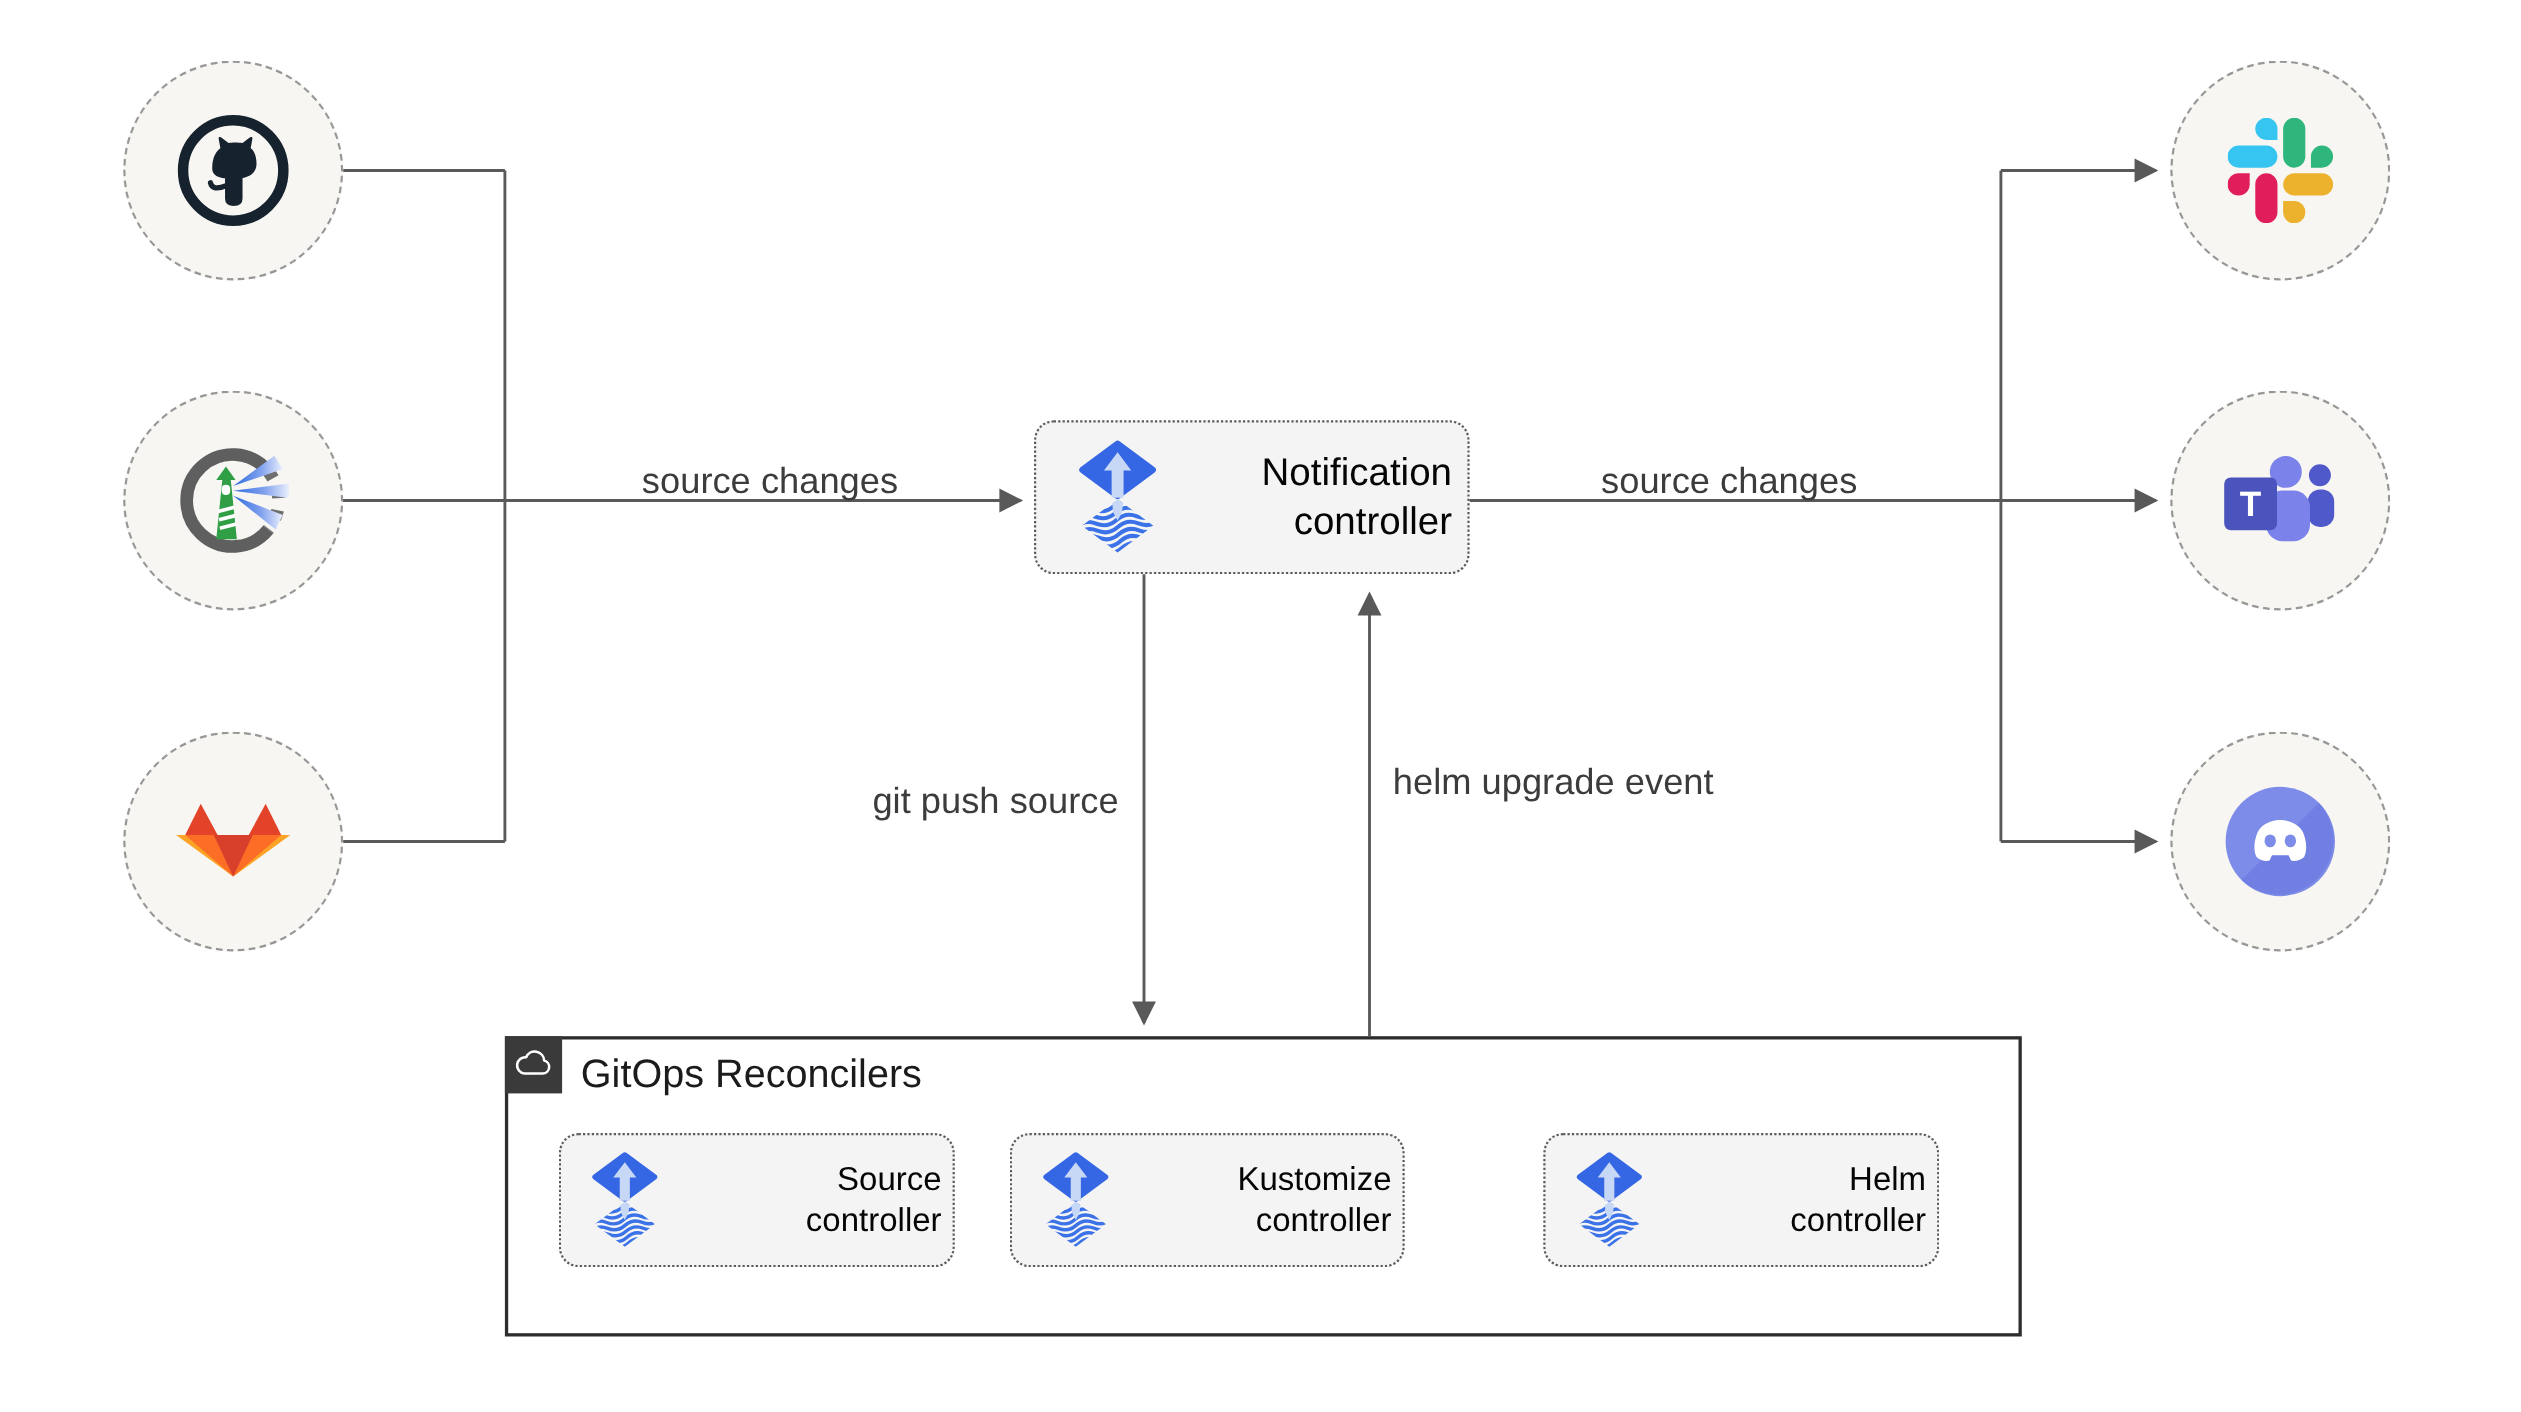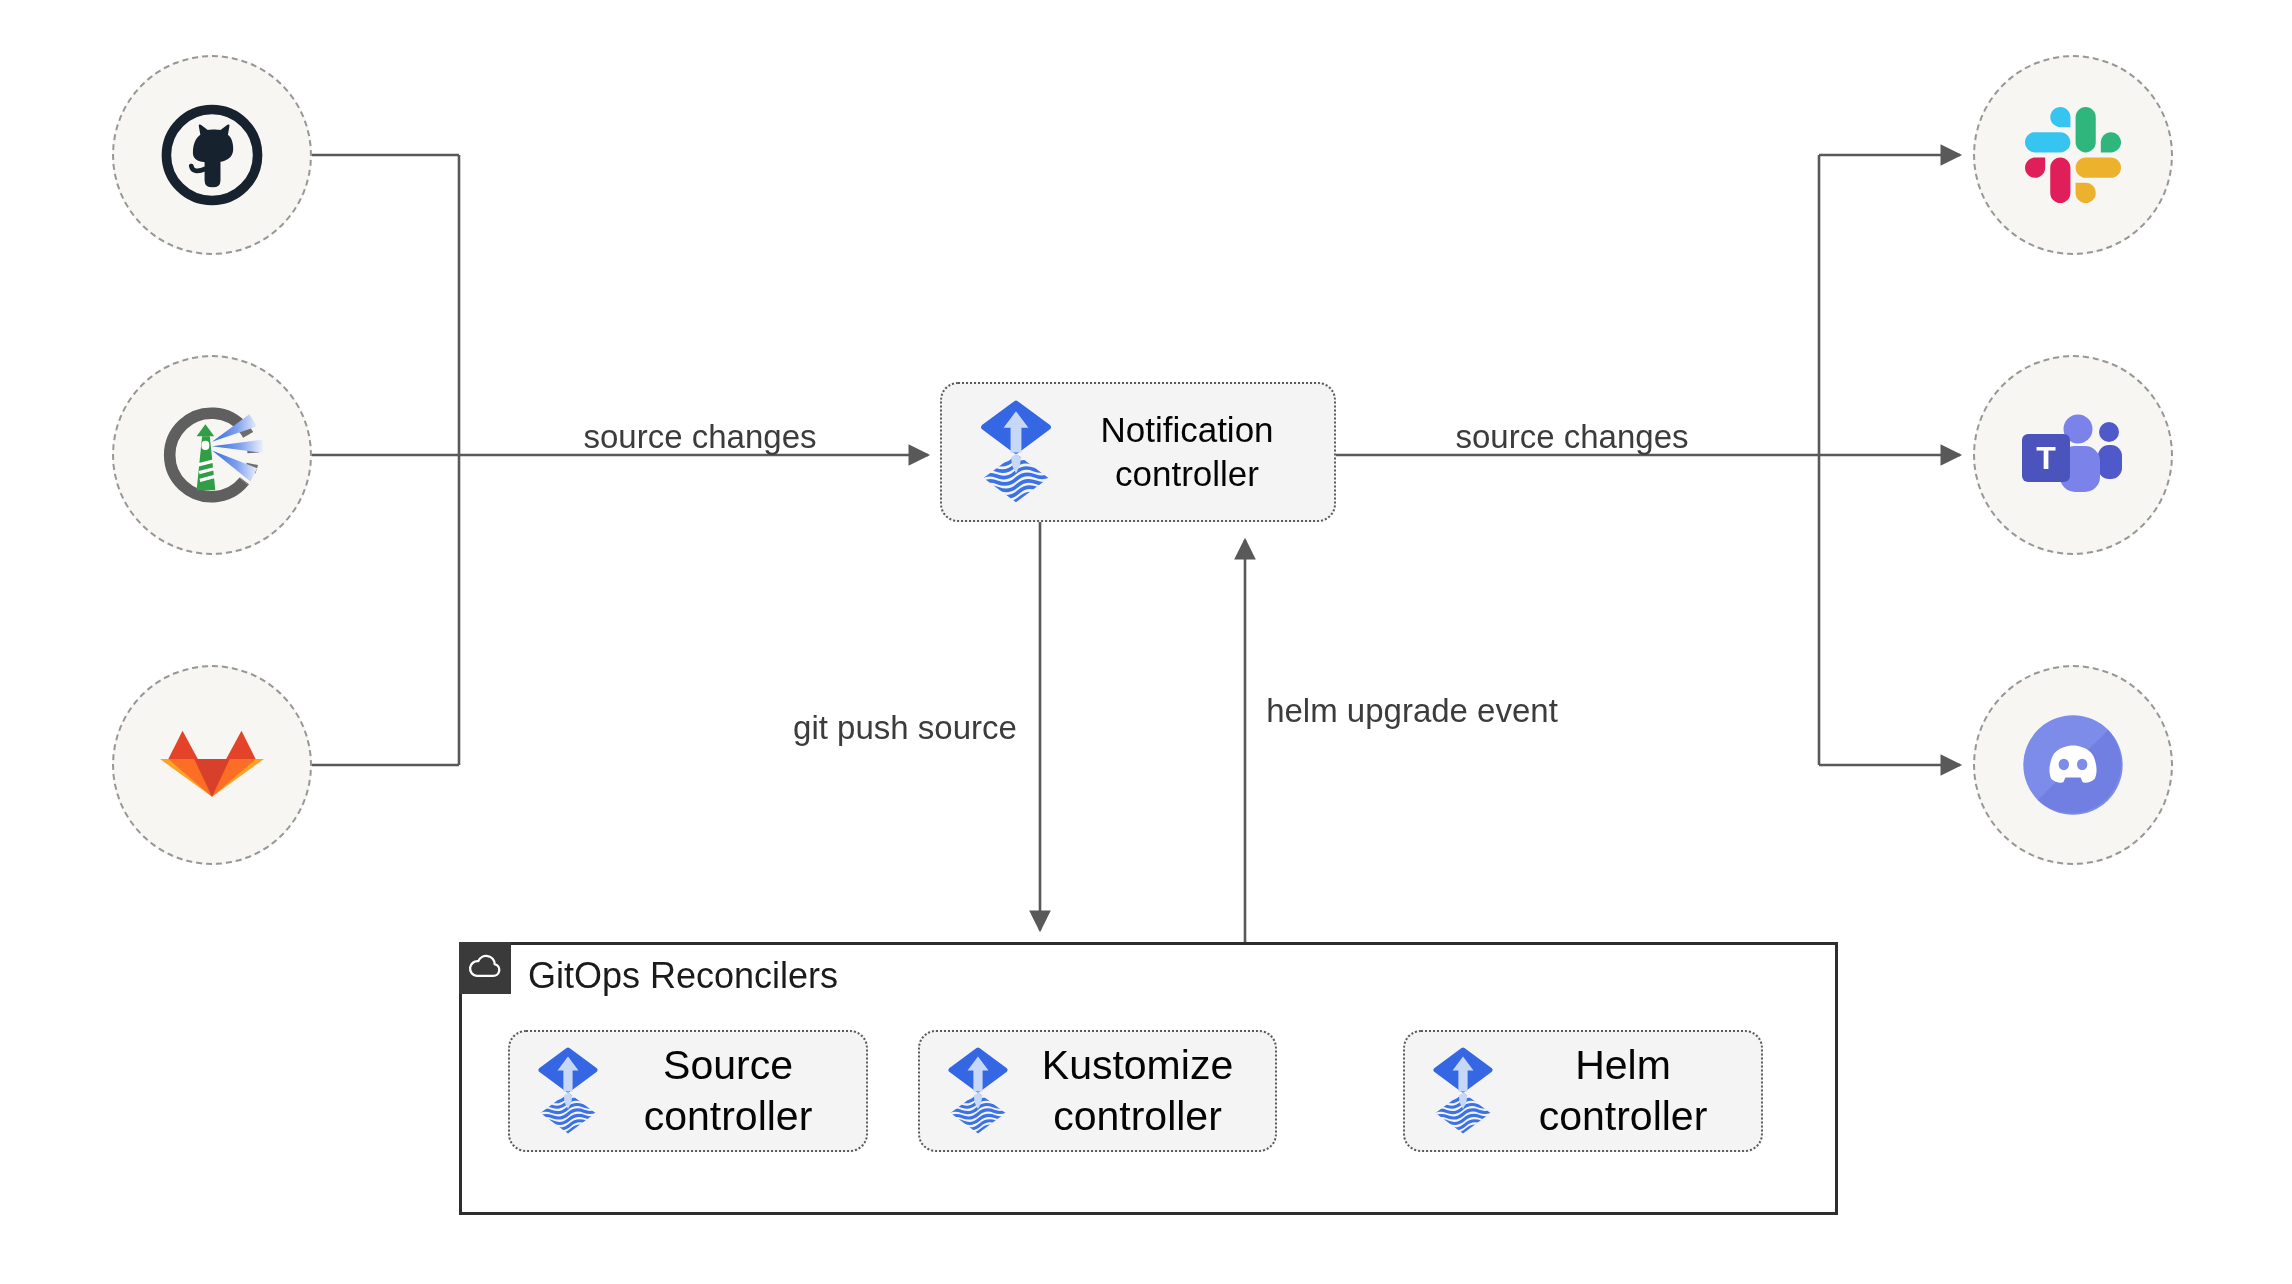--- a/index.html
+++ b/index.html
@@ -21,27 +21,27 @@
     position:absolute;transform:translate(-50%,-50%);
     font-size:33px;color:#3c3c3c;white-space:nowrap;margin-top:16px;
   }
   .ctrl-box{
     position:absolute;box-sizing:border-box;
     background:#f4f4f4;border:2px dotted #5a5a5a;border-radius:18px;
     display:flex;align-items:center;
   }
   .ctrl-box .flux{flex:0 0 auto;}
   .ctrl-label{
-    flex:1;text-align:center;color:#050505;
+    flex:1;text-align:right;color:#050505;
     white-space:pre-line;line-height:1.25;
   }
   .notif-box{left:940px;top:382px;width:396px;height:140px;padding-left:36px;}
   .notif-box .ctrl-label{font-size:35px;padding-right:14px;}
   .recon-box{top:1030px;width:360px;height:122px;padding-left:26px;}
-  .recon-box .ctrl-label{font-size:41px;padding-right:10px;}
+  .recon-box .ctrl-label{font-size:30px;padding-right:10px;}
   .container{
     position:absolute;left:459px;top:942px;width:1379px;height:273px;
     box-sizing:border-box;border:3px solid #2d2d2d;background:#ffffff;
   }
   .container-header{
     position:absolute;left:-3px;top:-3px;width:52px;height:52px;
     background:#3a3a3a;display:flex;align-items:center;justify-content:center;
   }
   .container-title{
     position:absolute;left:66px;top:10px;font-size:36px;color:#1b1b1b;white-space:nowrap;

